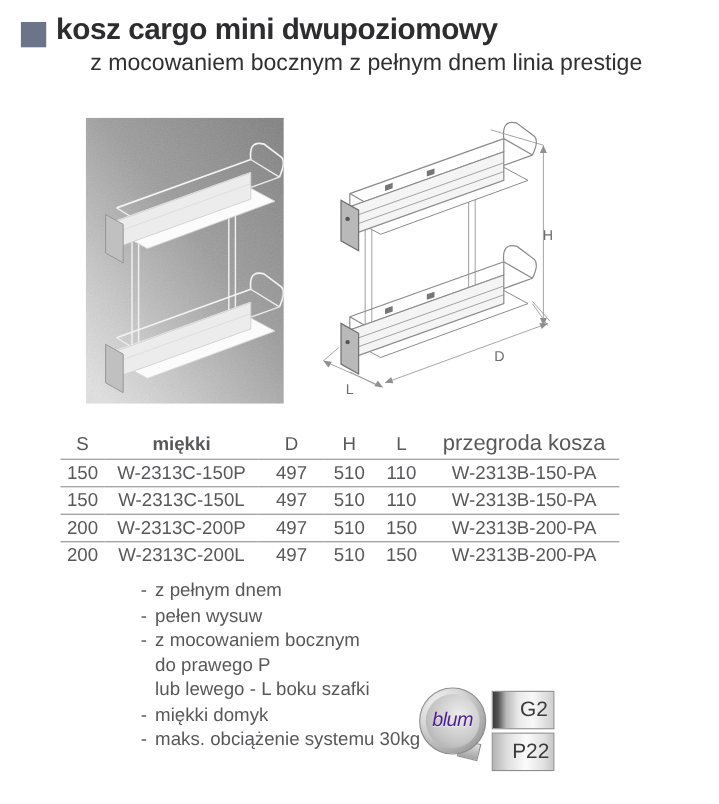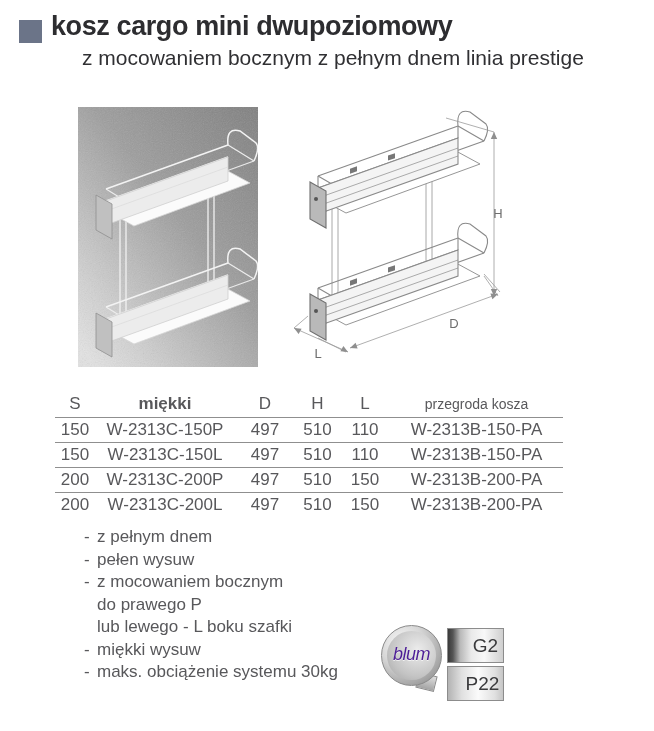--- a/index.html
+++ b/index.html
@@ -22,26 +22,26 @@
   .drawing{position:absolute;left:288px;top:106px;width:218px;height:262px;}
   
   table.dims{
     position:absolute;left:55px;top:390px;width:508px;
     border-collapse:collapse;table-layout:fixed;
     font-size:17px;color:#58585b;
   }
   table.dims th,table.dims td{padding:0;text-align:center;font-weight:400;vertical-align:middle;}
   table.dims thead th{height:27px;border-bottom:1px solid #8f8f8f;}
   table.dims thead th.bold{font-weight:700;}
-  table.dims thead th.small{font-size:14px;}
+  table.dims thead th.small{font-size:20px;}
   table.dims tbody td{height:24px;}
   table.dims tbody tr.lined td{border-bottom:1px solid #8f8f8f;}
   
   .features{position:absolute;left:84px;top:526px;font-size:17px;line-height:22.5px;color:#58585b;}
-  .feat{white-space:nowrap;}
+  .feat{white-space:nowrap;margin-left:44px;}
   .dash{display:inline-block;width:13px;}
   
   .logo{position:absolute;left:381px;top:625px;width:61px;height:61px;}
   .logo-tab{
     position:absolute;left:36px;top:49px;width:17px;height:14px;
     background:linear-gradient(#dedede,#a3a3a3);border:1px solid #8a8a8a;transform:rotate(14deg);
   }
   .logo-circle{
     position:absolute;inset:0;border-radius:50%;
     background:radial-gradient(circle at 32% 28%,#f6f6f6,#d6d6d6 38%,#a8a8a8 72%,#7e7e7e 100%);
@@ -219,21 +219,21 @@
       </tr>
     </tbody>
   </table>
 
   <div class="features">
     <div class="feat"><span class="dash">-</span><span>z pełnym dnem</span></div>
     <div class="feat"><span class="dash">-</span><span>pełen wysuw</span></div>
     <div class="feat"><span class="dash">-</span><span>z mocowaniem bocznym</span></div>
     <div class="feat"><span class="dash"></span><span>do prawego P</span></div>
     <div class="feat"><span class="dash"></span><span>lub lewego - L boku szafki</span></div>
-    <div class="feat"><span class="dash">-</span><span>miękki wysuw</span></div>
+    <div class="feat"><span class="dash">-</span><span>miękki domyk</span></div>
     <div class="feat"><span class="dash">-</span><span>maks. obciążenie systemu 30kg</span></div>
   </div>
 
   <div class="logo">
     <div class="logo-tab"></div>
     <div class="logo-circle"></div>
     <div class="logo-inner"></div>
     <div class="logo-text">blum</div>
   </div>
   <div class="badge badge-g2">

